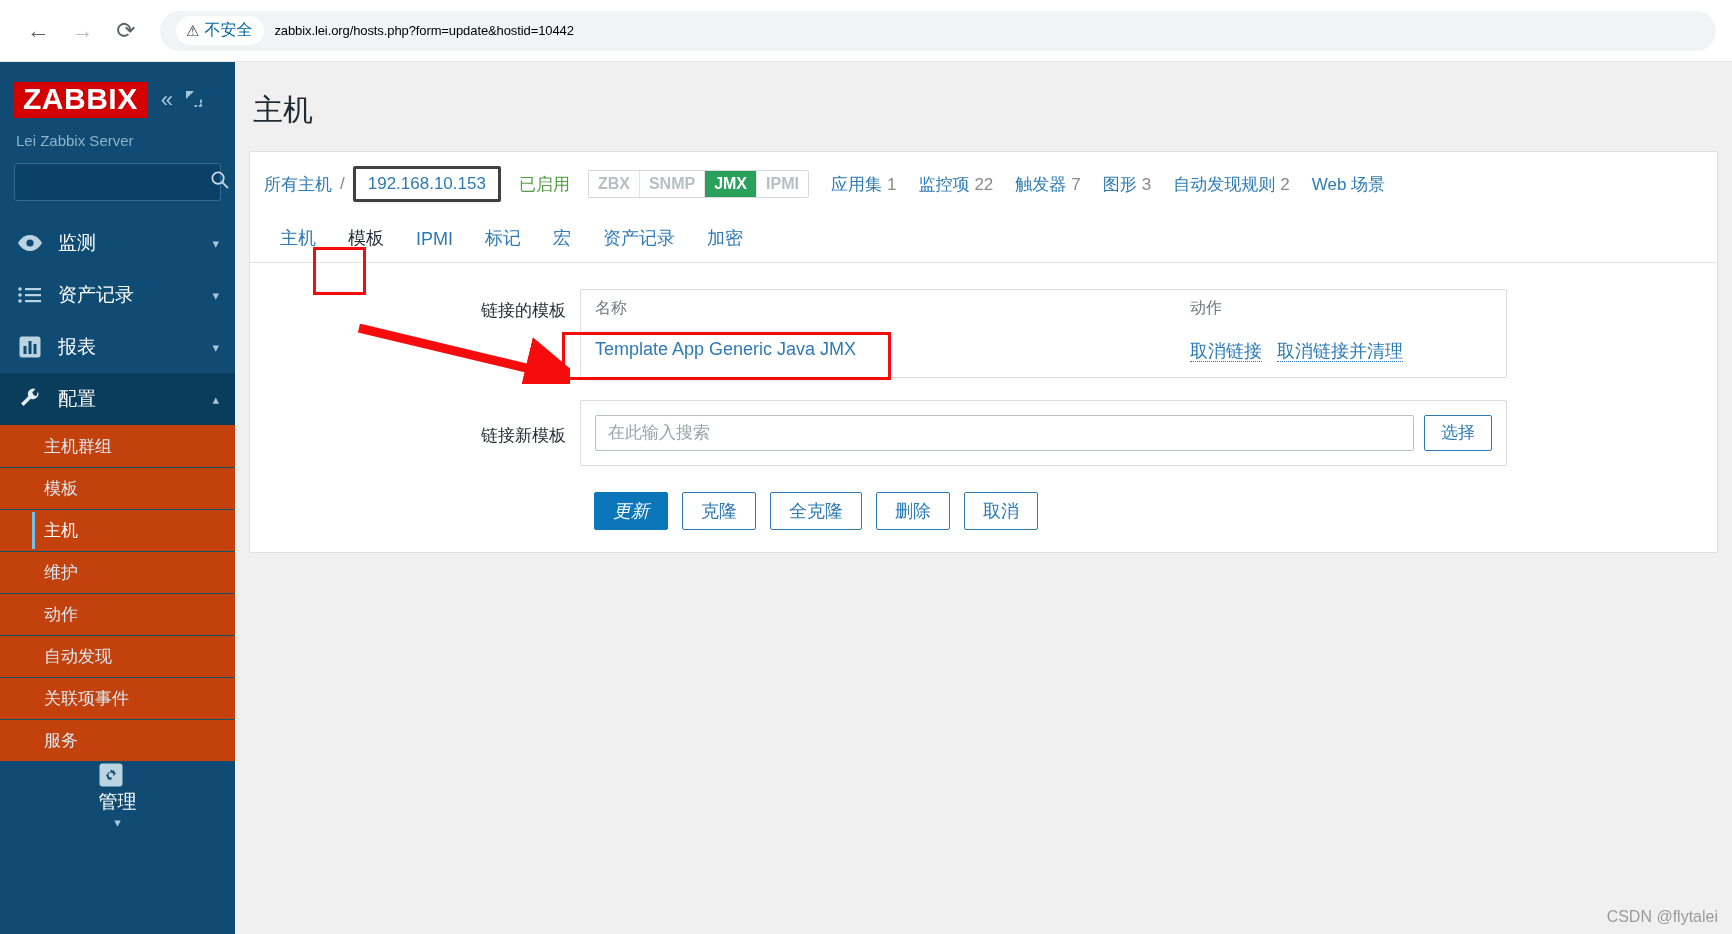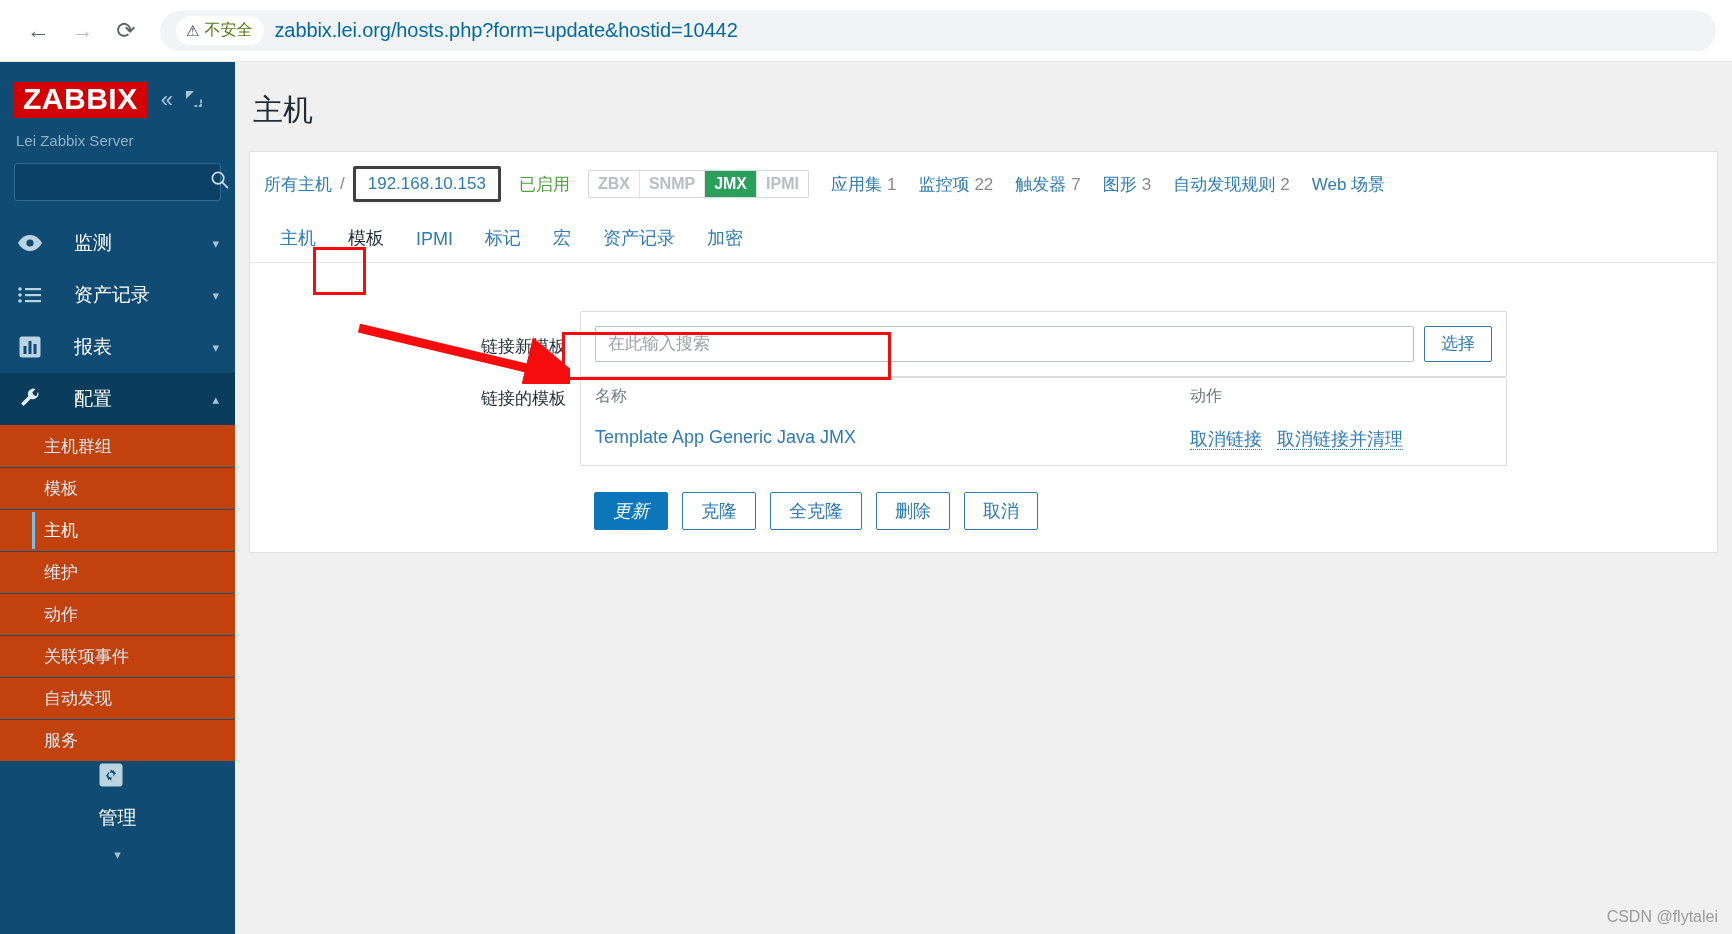--- a/index.html
+++ b/index.html
@@ -38,23 +38,23 @@
     padding:0 16px;
   }
   .warn-chip {
     display:flex; align-items:center; gap:5px;
     background:#ffffff;
     border-radius:16px;
     padding:4px 12px 4px 10px;
     margin-right:10px;
   }
   .warn-chip .tri { font-size:15px; color:#3c4043; line-height:1; }
-  .warn-chip .txt { font-size:16px; color:#4d7c0f; }
+  .warn-chip .txt { font-size:16px; color:#0369a1; }
   #url-text {
-    font-size:20px; color:#0369a1;
+    font-size:13px; color:#000000;
     white-space:nowrap; overflow:hidden;
     letter-spacing:-0.1px;
   }
 
   
   #app {
     position:relative;
     width:100%;
     height:872px;
     display:flex;
@@ -107,21 +107,20 @@
     font-family:"Liberation Sans",sans-serif;
   }
   #side-search .mag { color:#c9dcea; font-size:18px; }
   .menu-top {
     display:flex; align-items:center;
     height:52px;
     padding:0 16px;
     color:#ffffff;
     font-size:19px;
     cursor:default;
-    gap:16px;
   }
   .menu-top.active { background:#0a3c5c; }
   .menu-top .mi {
     width:28px; flex:0 0 28px;
     margin-right:14px;
     display:flex; align-items:center; justify-content:center;
     color:#bcd3e2;
   }
   .menu-top .mlabel { flex:1; }
   .menu-top .chev { color:#a9c4d5; font-size:13px; }
@@ -434,24 +433,24 @@
       <div class="submenu-item selected">
           <span>主机</span>
         </div>
       <div class="submenu-item">
           <span>维护</span>
         </div>
       <div class="submenu-item">
           <span>动作</span>
         </div>
       <div class="submenu-item">
+          <span>自动发现</span>
+        </div>
+      <div class="submenu-item">
           <span>关联项事件</span>
-        </div>
-      <div class="submenu-item">
-          <span>自动发现</span>
         </div>
       <div class="submenu-item">
           <span>服务</span>
         </div>
     </div>
 
     <div class="menu-top" id="admin-row">
       <span class="mi">
         <svg width="24" height="24" viewBox="0 0 24 24">
             <rect x="0.5" y="0.5" width="23" height="23" rx="3" fill="#bcd3e2"></rect>
@@ -494,32 +493,20 @@
         <div class="tab">主机</div>
         <div class="tab active">模板</div>
         <div class="tab">IPMI</div>
         <div class="tab">标记</div>
         <div class="tab">宏</div>
         <div class="tab">资产记录</div>
         <div class="tab">加密</div>
       </div>
 
       <div id="form-area">
-
-        <div class="form-row" style="margin-top:22px;">
-          <div class="form-label" style="padding-top:24px;">链接新模板</div>
-          <div class="form-field">
-            <div class="newtmpl-wrap">
-              <div class="multiselect">
-                <input type="text" value="" placeholder="在此输入搜索" style="">
-              </div>
-              <div class="btn-select">选择</div>
-            </div>
-          </div>
-        </div>
 
         <div class="form-row">
           <div class="form-label">链接的模板</div>
           <div class="form-field">
             <div class="tmpl-box">
               <table class="tmpl-table">
                 <thead>
                   <tr>
                     <th>名称</th>
                     <th class="act-col">动作</th>
@@ -534,20 +521,32 @@
                       <a class="lnk-act" href="#">取消链接</a>
                       <a class="lnk-act" href="#">取消链接并清理</a>
                     </td>
                   </tr>
                 </tbody>
               </table>
             </div>
           </div>
         </div>
 
+        <div class="form-row" style="margin-top:22px;">
+          <div class="form-label" style="padding-top:24px;">链接新模板</div>
+          <div class="form-field">
+            <div class="newtmpl-wrap">
+              <div class="multiselect">
+                <input type="text" value="" placeholder="在此输入搜索" style="">
+              </div>
+              <div class="btn-select">选择</div>
+            </div>
+          </div>
+        </div>
+
         <div id="btn-row">
           <div class="btn primary">更新</div>
           <div class="btn">克隆</div>
           <div class="btn">全克隆</div>
           <div class="btn">删除</div>
           <div class="btn">取消</div>
         </div>
 
       </div>
     </div>

